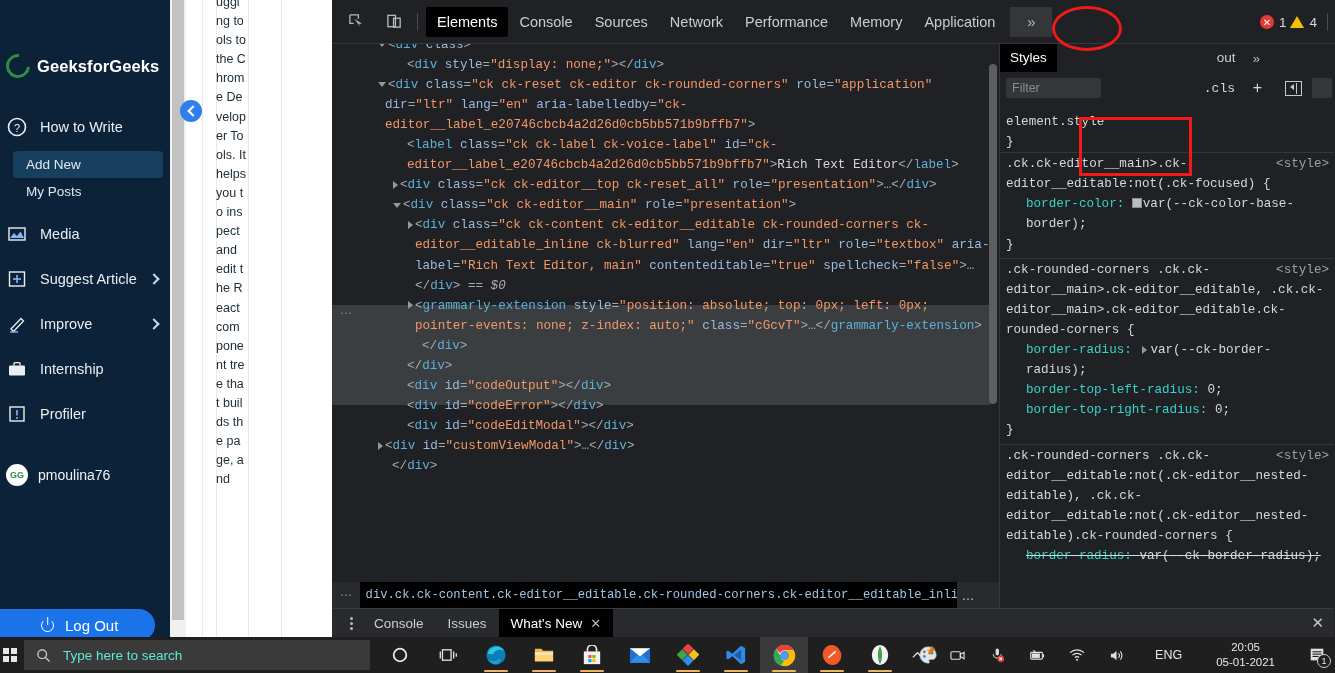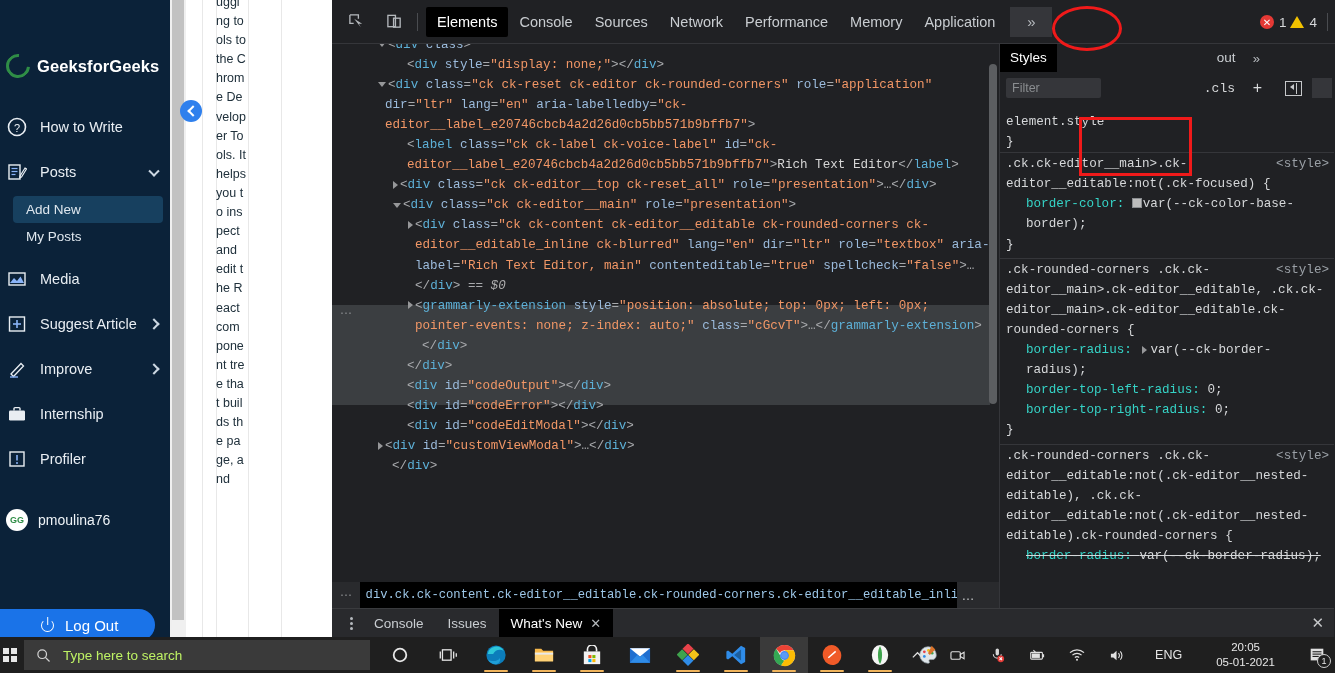--- a/index.html
+++ b/index.html
@@ -261,21 +261,21 @@
   
   .taskbar {
     position: absolute; left: 0; bottom: 0; width: 1335px; height: 36px;
     background: #1f1f1f; display: flex; align-items: center;
   }
   .start-btn { width: 20px; height: 36px; display:flex; align-items:center; justify-content:center; }
   .start-grid { display: grid; grid-template-columns: 6px 6px; grid-template-rows: 6px 6px; gap: 2px; }
   .start-grid i { background: #e6e6e6; display: block; }
   .tb-search {
     width: 346px; height: 30px; background: #3a3a3a; display: flex; align-items: center;
-    gap: 12px; padding-left: 12px; margin-left: 4px; color: #bef264; font-size: 13.5px;
+    gap: 12px; padding-left: 12px; margin-left: 4px; color: #5eead4; font-size: 13.5px;
   }
   .tb-icons { display: flex; align-items: center; height: 36px; margin-left: 6px; }
   .tb-ico {
     width: 48px; height: 36px; display: flex; align-items: center; justify-content: center;
     position: relative; cursor: pointer;
   }
   .tb-ico.running::after {
     content: ""; position: absolute; bottom: 1px; left: 12px; width: 24px; height: 2.5px;
     background: #f0b45c; border-radius: 2px;
   }
@@ -310,33 +310,20 @@
         <div class="gfg-item">
           <span class="ico">
             <svg width="20" height="20" viewBox="0 0 20 20">
                 <circle cx="10" cy="10" r="8.5" fill="none" stroke="#e9eef3" stroke-width="1.6"></circle>
                 <text x="10" y="14.5" font-size="11" fill="#e9eef3" text-anchor="middle" font-family="Liberation Sans">?</text>
               </svg>
           </span>
           <span>How to Write</span>
         </div>
 
-        <div class="gfg-item">
-          <span class="ico">
-            <svg width="20" height="20" viewBox="0 0 20 20">
-                <rect x="2" y="3" width="11" height="14" fill="none" stroke="#e9eef3" stroke-width="1.4"></rect>
-                <line x1="4.5" y1="6.5" x2="10.5" y2="6.5" stroke="#8ab4f8" stroke-width="1.2"></line>
-                <line x1="4.5" y1="9.5" x2="10.5" y2="9.5" stroke="#8ab4f8" stroke-width="1.2"></line>
-                <line x1="4.5" y1="12.5" x2="8.5" y2="12.5" stroke="#8ab4f8" stroke-width="1.2"></line>
-                <path d="M13 14 L18 6 L19.5 7 L14.5 15 L12.8 15.6 Z" fill="none" stroke="#e9eef3" stroke-width="1.2"></path>
-              </svg>
-          </span>
-          <span>Posts</span>
-          <span class="chev down"></span>
-        </div>
 
         <div class="gfg-sub">
           <div class="gfg-sub-item active">Add New</div>
           <div class="gfg-sub-item">My Posts</div>
         </div>
 
         <div class="gfg-item">
           <span class="ico">
             <svg width="20" height="20" viewBox="0 0 20 20">
                 <rect x="2" y="4" width="16" height="12" fill="none" stroke="#e9eef3" stroke-width="1.4"></rect>

